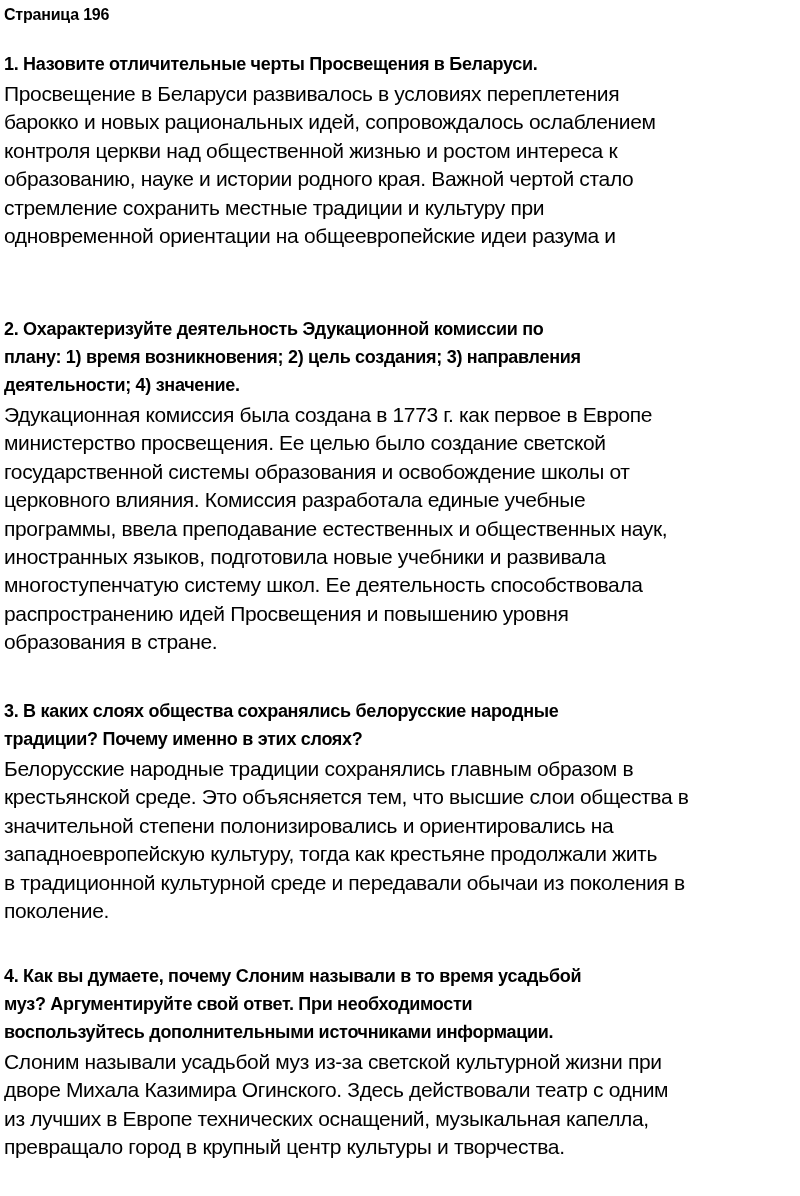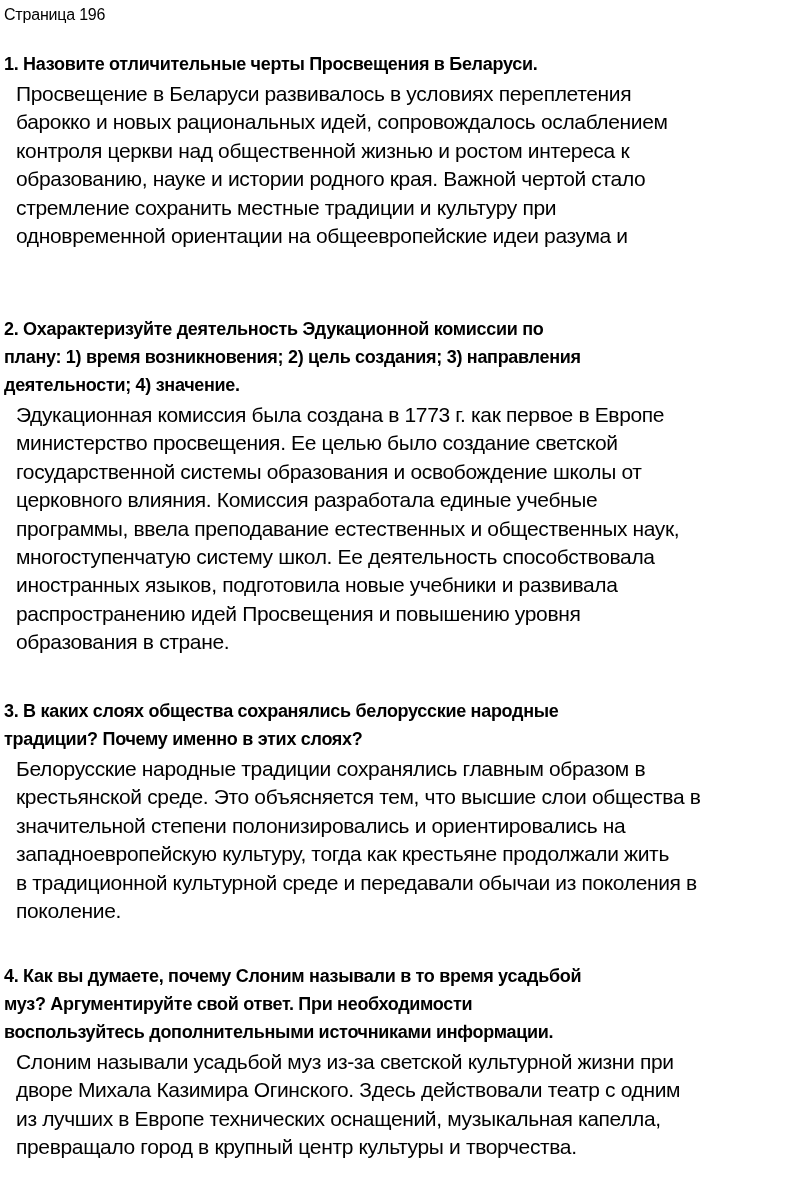--- a/index.html
+++ b/index.html
@@ -1,21 +1,21 @@
 <!DOCTYPE html>
 <html><head>
   <meta charset="utf-8">
   <style>
     html, body { margin: 0; padding: 0; background: #ffffff; }
     body { width: 800px; height: 1196px; overflow: hidden; position: relative; }
     .page { position: absolute; left: 0; top: 0; width: 800px; height: 1196px; color: #000000; font-family: "Liberation Sans", "DejaVu Sans", sans-serif; }
-    .page-label { position: absolute; left: 4px; top: 5px; font-size: 16px; font-weight: normal; line-height: 20px; letter-spacing: -0.2px; }
+    .page-label { position: absolute; left: 4px; top: 5px; font-size: 16px; font-weight: bold; line-height: 20px; letter-spacing: -0.2px; }
     .block { position: absolute; left: 4px; width: 796px; }
     .q { font-size: 18px; font-weight: bold; line-height: 28px; letter-spacing: -0.3px; }
-    .a { font-size: 21px; line-height: 28.4px; letter-spacing: -0.35px; margin-top: 2px; margin-left: 12px; }
+    .a { font-size: 21px; line-height: 28.4px; letter-spacing: -0.35px; margin-top: 2px; }
     .line { display: block; white-space: nowrap; }
   </style>
 </head>
 <body>
 
 <div class="page">
   <div class="page-label">Страница 196</div>
 
   <div class="block" style="top:50px;">
     <div class="q">
@@ -36,22 +36,22 @@
       <span class="line">2. Охарактеризуйте деятельность Эдукационной комиссии по</span>
       <span class="line">плану: 1) время возникновения; 2) цель создания; 3) направления</span>
       <span class="line">деятельности; 4) значение.</span>
     </div>
     <div class="a">
       <span class="line">Эдукационная комиссия была создана в 1773 г. как первое в Европе</span>
       <span class="line">министерство просвещения. Ее целью было создание светской</span>
       <span class="line">государственной системы образования и освобождение школы от</span>
       <span class="line">церковного влияния. Комиссия разработала единые учебные</span>
       <span class="line">программы, ввела преподавание естественных и общественных наук,</span>
+      <span class="line">иностранных языков, подготовила новые учебники и развивала</span>
       <span class="line">многоступенчатую систему школ. Ее деятельность способствовала</span>
-      <span class="line">иностранных языков, подготовила новые учебники и развивала</span>
       <span class="line">распространению идей Просвещения и повышению уровня</span>
       <span class="line">образования в стране.</span>
     </div>
   </div>
 
   <div class="block" style="top:697px;">
     <div class="q">
       <span class="line">3. В каких слоях общества сохранялись белорусские народные</span>
       <span class="line">традиции? Почему именно в этих слоях?</span>
     </div>

